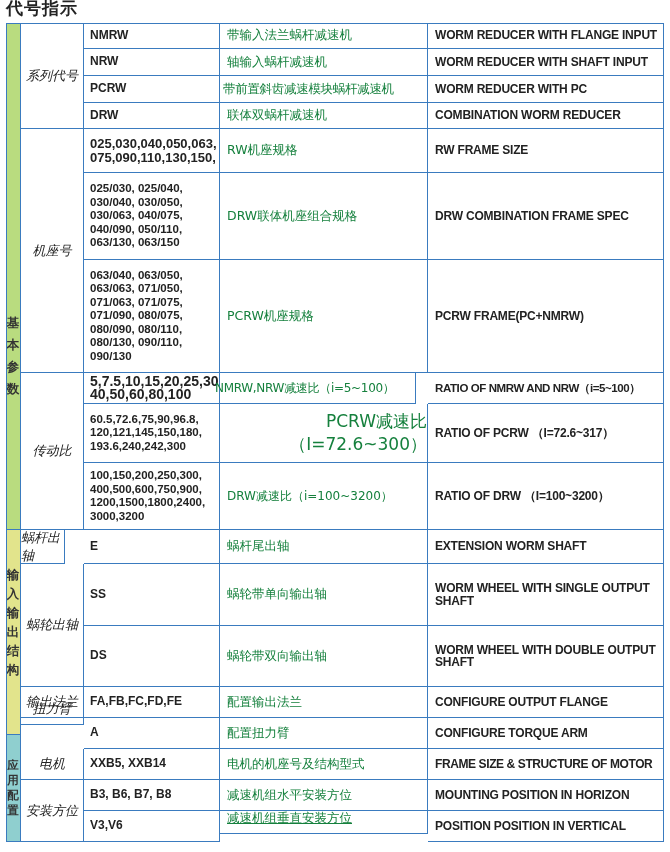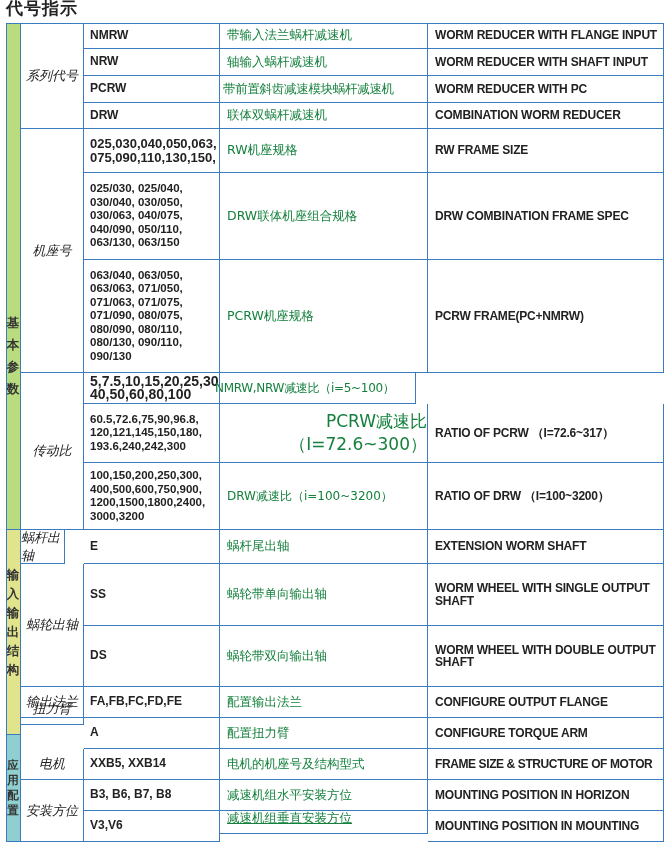--- a/index.html
+++ b/index.html
@@ -97,20 +97,21 @@
 071/090,   080/075,
 080/090,   080/110,
 080/130,   090/110,
 090/130</div>
   <div class="cell zh" style="left:214px;top:237px;width:208px;height:113px;">PCRW机座规格</div>
   <div class="cell en" style="left:422px;top:237px;width:236px;height:113px;">PCRW FRAME(PC+NMRW)</div>
 
   <div class="cell code" style="left:78px;top:350px;width:136px;height:31px;font-size:14px;line-height:13px;">5,7.5,10,15,20,25,30,
 40,50,60,80,100</div>
   <div class="cell zh" style="left:202px;top:350px;width:208px;height:31px;font-size:12px;letter-spacing:-0.3px;">NMRW,NRW减速比（i=5~100）</div>
+  <div class="cell en" style="left:422px;top:350px;width:236px;height:31px;font-size:11.5px;letter-spacing:-0.4px;">RATIO OF NMRW AND NRW（i=5~100）</div>
 
   <div class="cell code" style="left:78px;top:381px;width:136px;height:59px;font-size:11.5px;">60.5,72.6,75,90,96.8,
 120,121,145,150,180,
 193.6,240,242,300</div>
   <div class="cell zh" style="left:214px;top:381px;width:208px;height:59px;font-size:17px;text-align:right;">PCRW减速比（I=72.6~300）</div>
   <div class="cell en" style="left:422px;top:381px;width:236px;height:59px;">RATIO OF PCRW （I=72.6~317）</div>
 
   <div class="cell code" style="left:78px;top:440px;width:136px;height:67px;font-size:11.5px;">100,150,200,250,300,
 400,500,600,750,900,
 1200,1500,1800,2400,
@@ -141,16 +142,16 @@
   <div class="cell code" style="left:78px;top:726px;width:136px;height:31px;">XXB5, XXB14</div>
   <div class="cell zh" style="left:214px;top:726px;width:208px;height:31px;">电机的机座号及结构型式</div>
   <div class="cell en" style="left:422px;top:726px;width:236px;height:31px;letter-spacing:-0.4px;">FRAME SIZE &amp; STRUCTURE OF MOTOR</div>
 
   <div class="cell code" style="left:78px;top:757px;width:136px;height:31px;">B3, B6, B7, B8</div>
   <div class="cell zh" style="left:214px;top:757px;width:208px;height:31px;">减速机组水平安装方位</div>
   <div class="cell en" style="left:422px;top:757px;width:236px;height:31px;">MOUNTING POSITION IN HORIZON</div>
 
   <div class="cell code" style="left:78px;top:788px;width:136px;height:31px;">V3,V6</div>
   <div class="cell zh" style="left:214px;top:780px;width:208px;height:31px;text-decoration:underline;">减速机组垂直安装方位</div>
-  <div class="cell en" style="left:422px;top:788px;width:236px;height:31px;">MOUNTING POSITION IN MOUNTING</div>
+  <div class="cell en" style="left:422px;top:788px;width:236px;height:31px;">POSITION POSITION IN VERTICAL</div>
 
   <div class="outer"></div>
 </div>
 
 </body></html>

